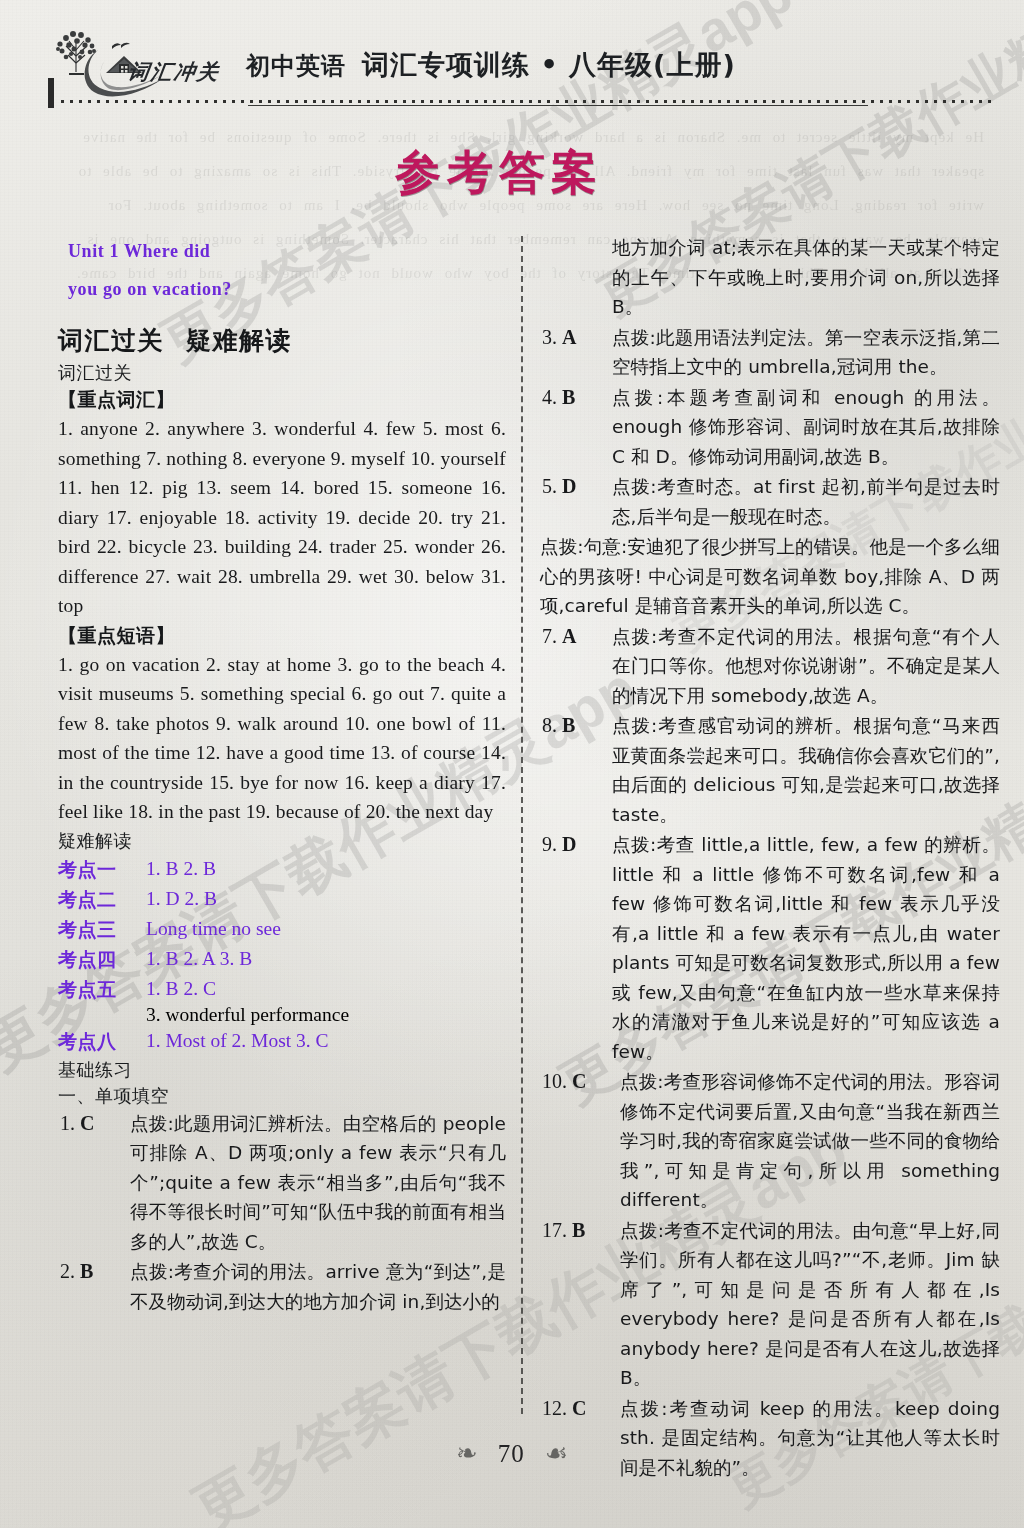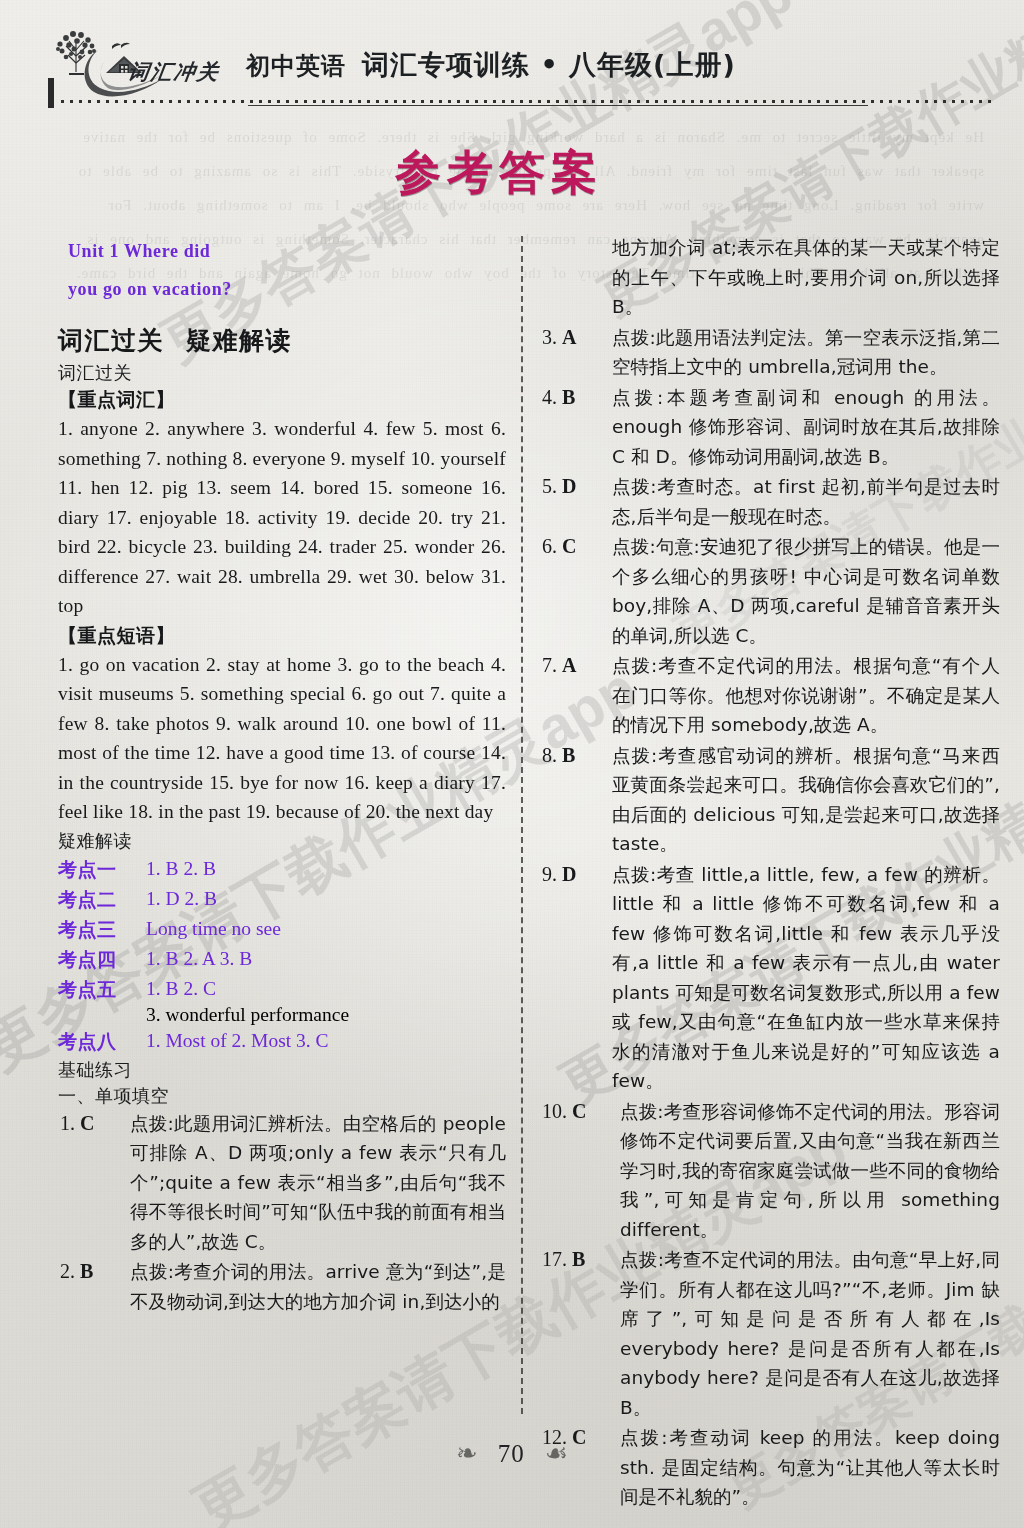--- a/index.html
+++ b/index.html
@@ -433,21 +433,20 @@
     </div>
     <div class="ex">
       <span class="ex-num"><span>4.</span> <b>B</b></span>
       <span class="ex-body cn">点拨:本题考查副词和 enough 的用法。enough 修饰形容词、副词时放在其后,故排除 C 和 D。修饰动词用副词,故选 B。</span>
     </div>
     <div class="ex">
       <span class="ex-num"><span>5.</span> <b>D</b></span>
       <span class="ex-body cn">点拨:考查时态。at first 起初,前半句是过去时态,后半句是一般现在时态。</span>
     </div>
     <div class="ex">
-      <span class="ex-num"><span>6.</span> <b>C</b></span>
       <span class="ex-body cn">点拨:句意:安迪犯了很少拼写上的错误。他是一个多么细心的男孩呀! 中心词是可数名词单数 boy,排除 A、D 两项,careful 是辅音音素开头的单词,所以选 C。</span>
     </div>
     <div class="ex">
       <span class="ex-num"><span>7.</span> <b>A</b></span>
       <span class="ex-body cn">点拨:考查不定代词的用法。根据句意“有个人在门口等你。他想对你说谢谢”。不确定是某人的情况下用 somebody,故选 A。</span>
     </div>
     <div class="ex">
       <span class="ex-num"><span>8.</span> <b>B</b></span>
       <span class="ex-body cn">点拨:考查感官动词的辨析。根据句意“马来西亚黄面条尝起来可口。我确信你会喜欢它们的”,由后面的 delicious 可知,是尝起来可口,故选择 taste。</span>
     </div>

